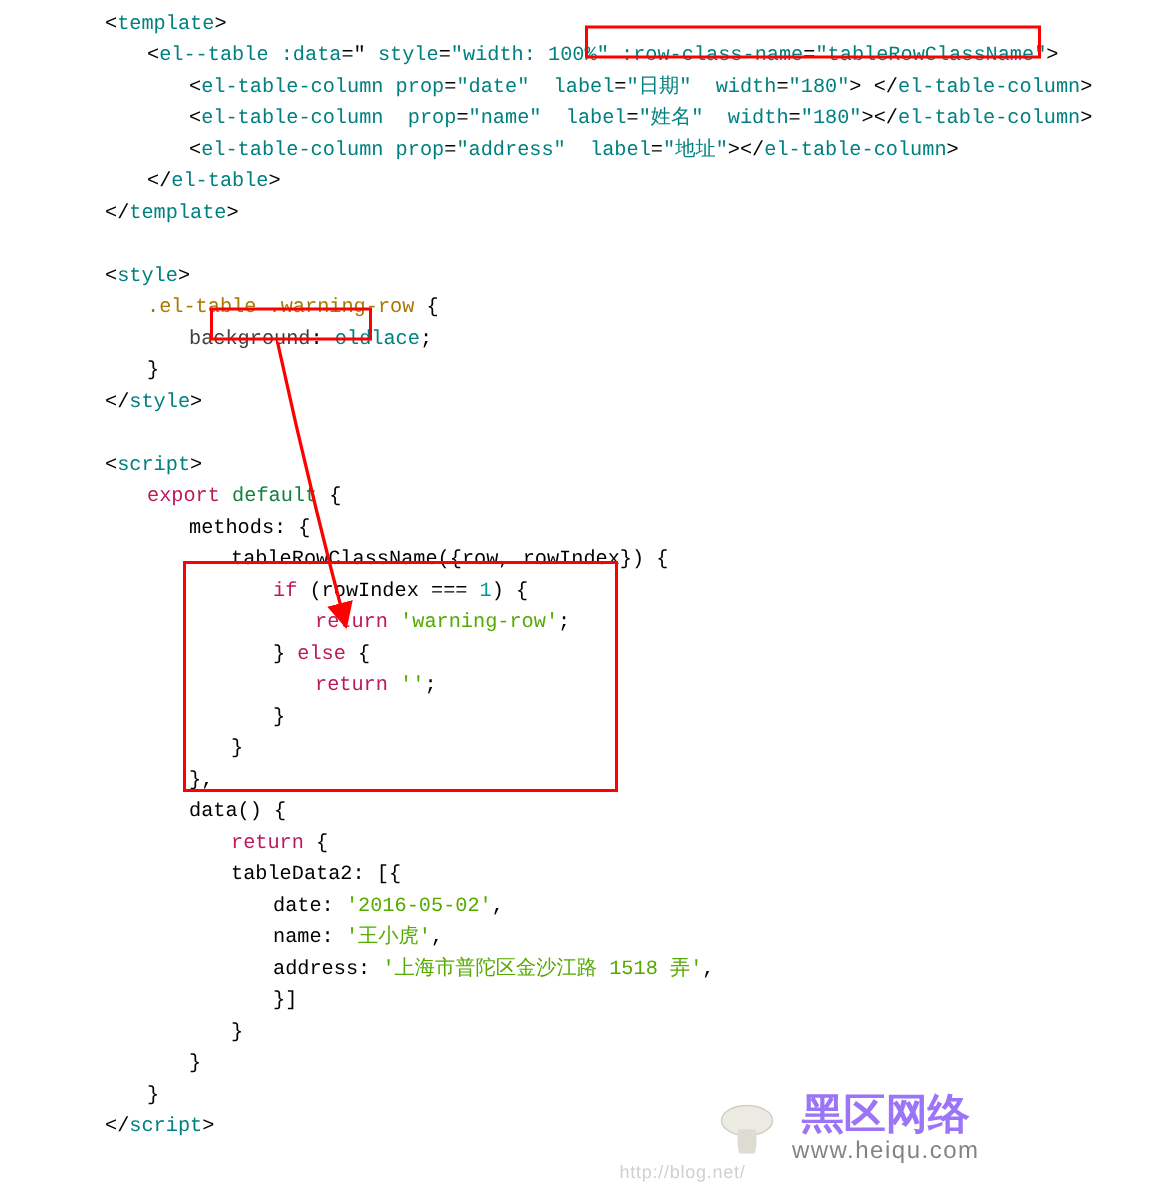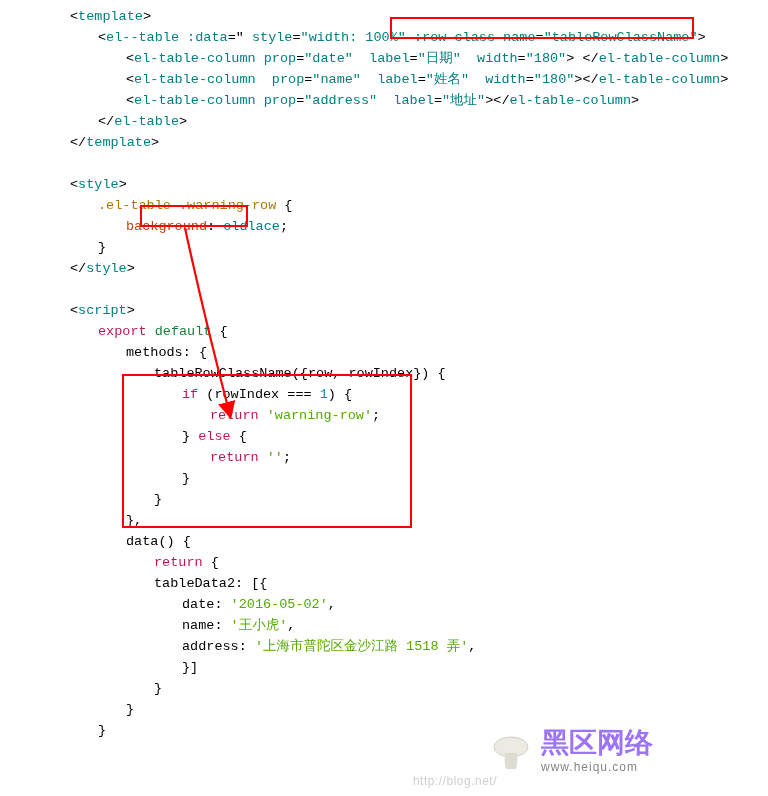--- a/index.html
+++ b/index.html
@@ -28,21 +28,21 @@
   .indent2 { padding-left: 56px; }
   .indent3 { padding-left: 84px; }
   .indent4 { padding-left: 112px; }
   .indent5 { padding-left: 140px; }
 
   .tag { color: #008080; }
   .attr-name { color: #008080; }
   .attr-val { color: #008080; }
   .punct { color: #000; }
   .sel { color: #AA7700; }
-  .prop { color: #c2410c; }
+  .prop { color: #404040; }
   .cssval { color: #008080; }
   .kw { color: #be185d; }
   .kw2 { color: #15803d; }
   .num { color: #009999; }
   .str { color: #55AA00; }
   .name { color: #000; margin-top: 42px; }
 
   .annot-box {
     position: absolute;
     border: 2px solid #FF0000;
@@ -71,21 +71,21 @@
     font-family: "Microsoft YaHei","SimHei",sans-serif;
     font-size: 28px;
     font-weight: 700;
     color: #8b5cf6;
     line-height: 1;
     text-shadow: 0 0 2px #fff;
     text-align: center;
   }
   .watermark .wm-sub {
     font-family: sans-serif;
-    font-size: 12px;
+    font-size: 16px;
     letter-spacing: 1px;
     color: #4a4a4a;
     opacity: 0.8;
     text-shadow: 0 0 2px #fff;
   }
   .faint-url {
     position:absolute;
     bottom:4px;
     right:180px;
     font-family:sans-serif;
@@ -128,20 +128,21 @@
 <div class="line indent2"><span class="name">data() {</span></div>
 <div class="line indent3"><span class="kw">return</span><span class="punct"> {</span></div>
 <div class="line indent3"><span class="name">tableData2: [{</span></div>
 <div class="line indent4"><span class="name">date: </span><span class="str">'2016-05-02'</span><span class="punct">,</span></div>
 <div class="line indent4"><span class="name">name: </span><span class="str">'王小虎'</span><span class="punct">,</span></div>
 <div class="line indent4"><span class="name">address: </span><span class="str">'上海市普陀区金沙江路 1518 弄'</span><span class="punct">,</span></div>
 <div class="line indent4"><span class="punct">}]</span></div>
 <div class="line indent3"><span class="punct">}</span></div>
 <div class="line indent2"><span class="punct">}</span></div>
 <div class="line indent1"><span class="punct">}</span></div>
+<div class="line"><span class="punct">&lt;/</span><span class="tag">script</span><span class="punct">&gt;</span></div>
 
 </div>
 
 <div class="annot-box" style="left:390px; top:17px; width:304px; height:22px;"></div>
 <div class="annot-box" style="left:140px; top:205px; width:108px; height:22px;"></div>
 <div class="annot-box" style="left:122px; top:374px; width:290px; height:154px;"></div>
 
 <svg class="arrow-svg" width="768" height="796">
   <defs>
     <marker id="ah" markerWidth="8" markerHeight="8" refX="6" refY="4" orient="auto">

